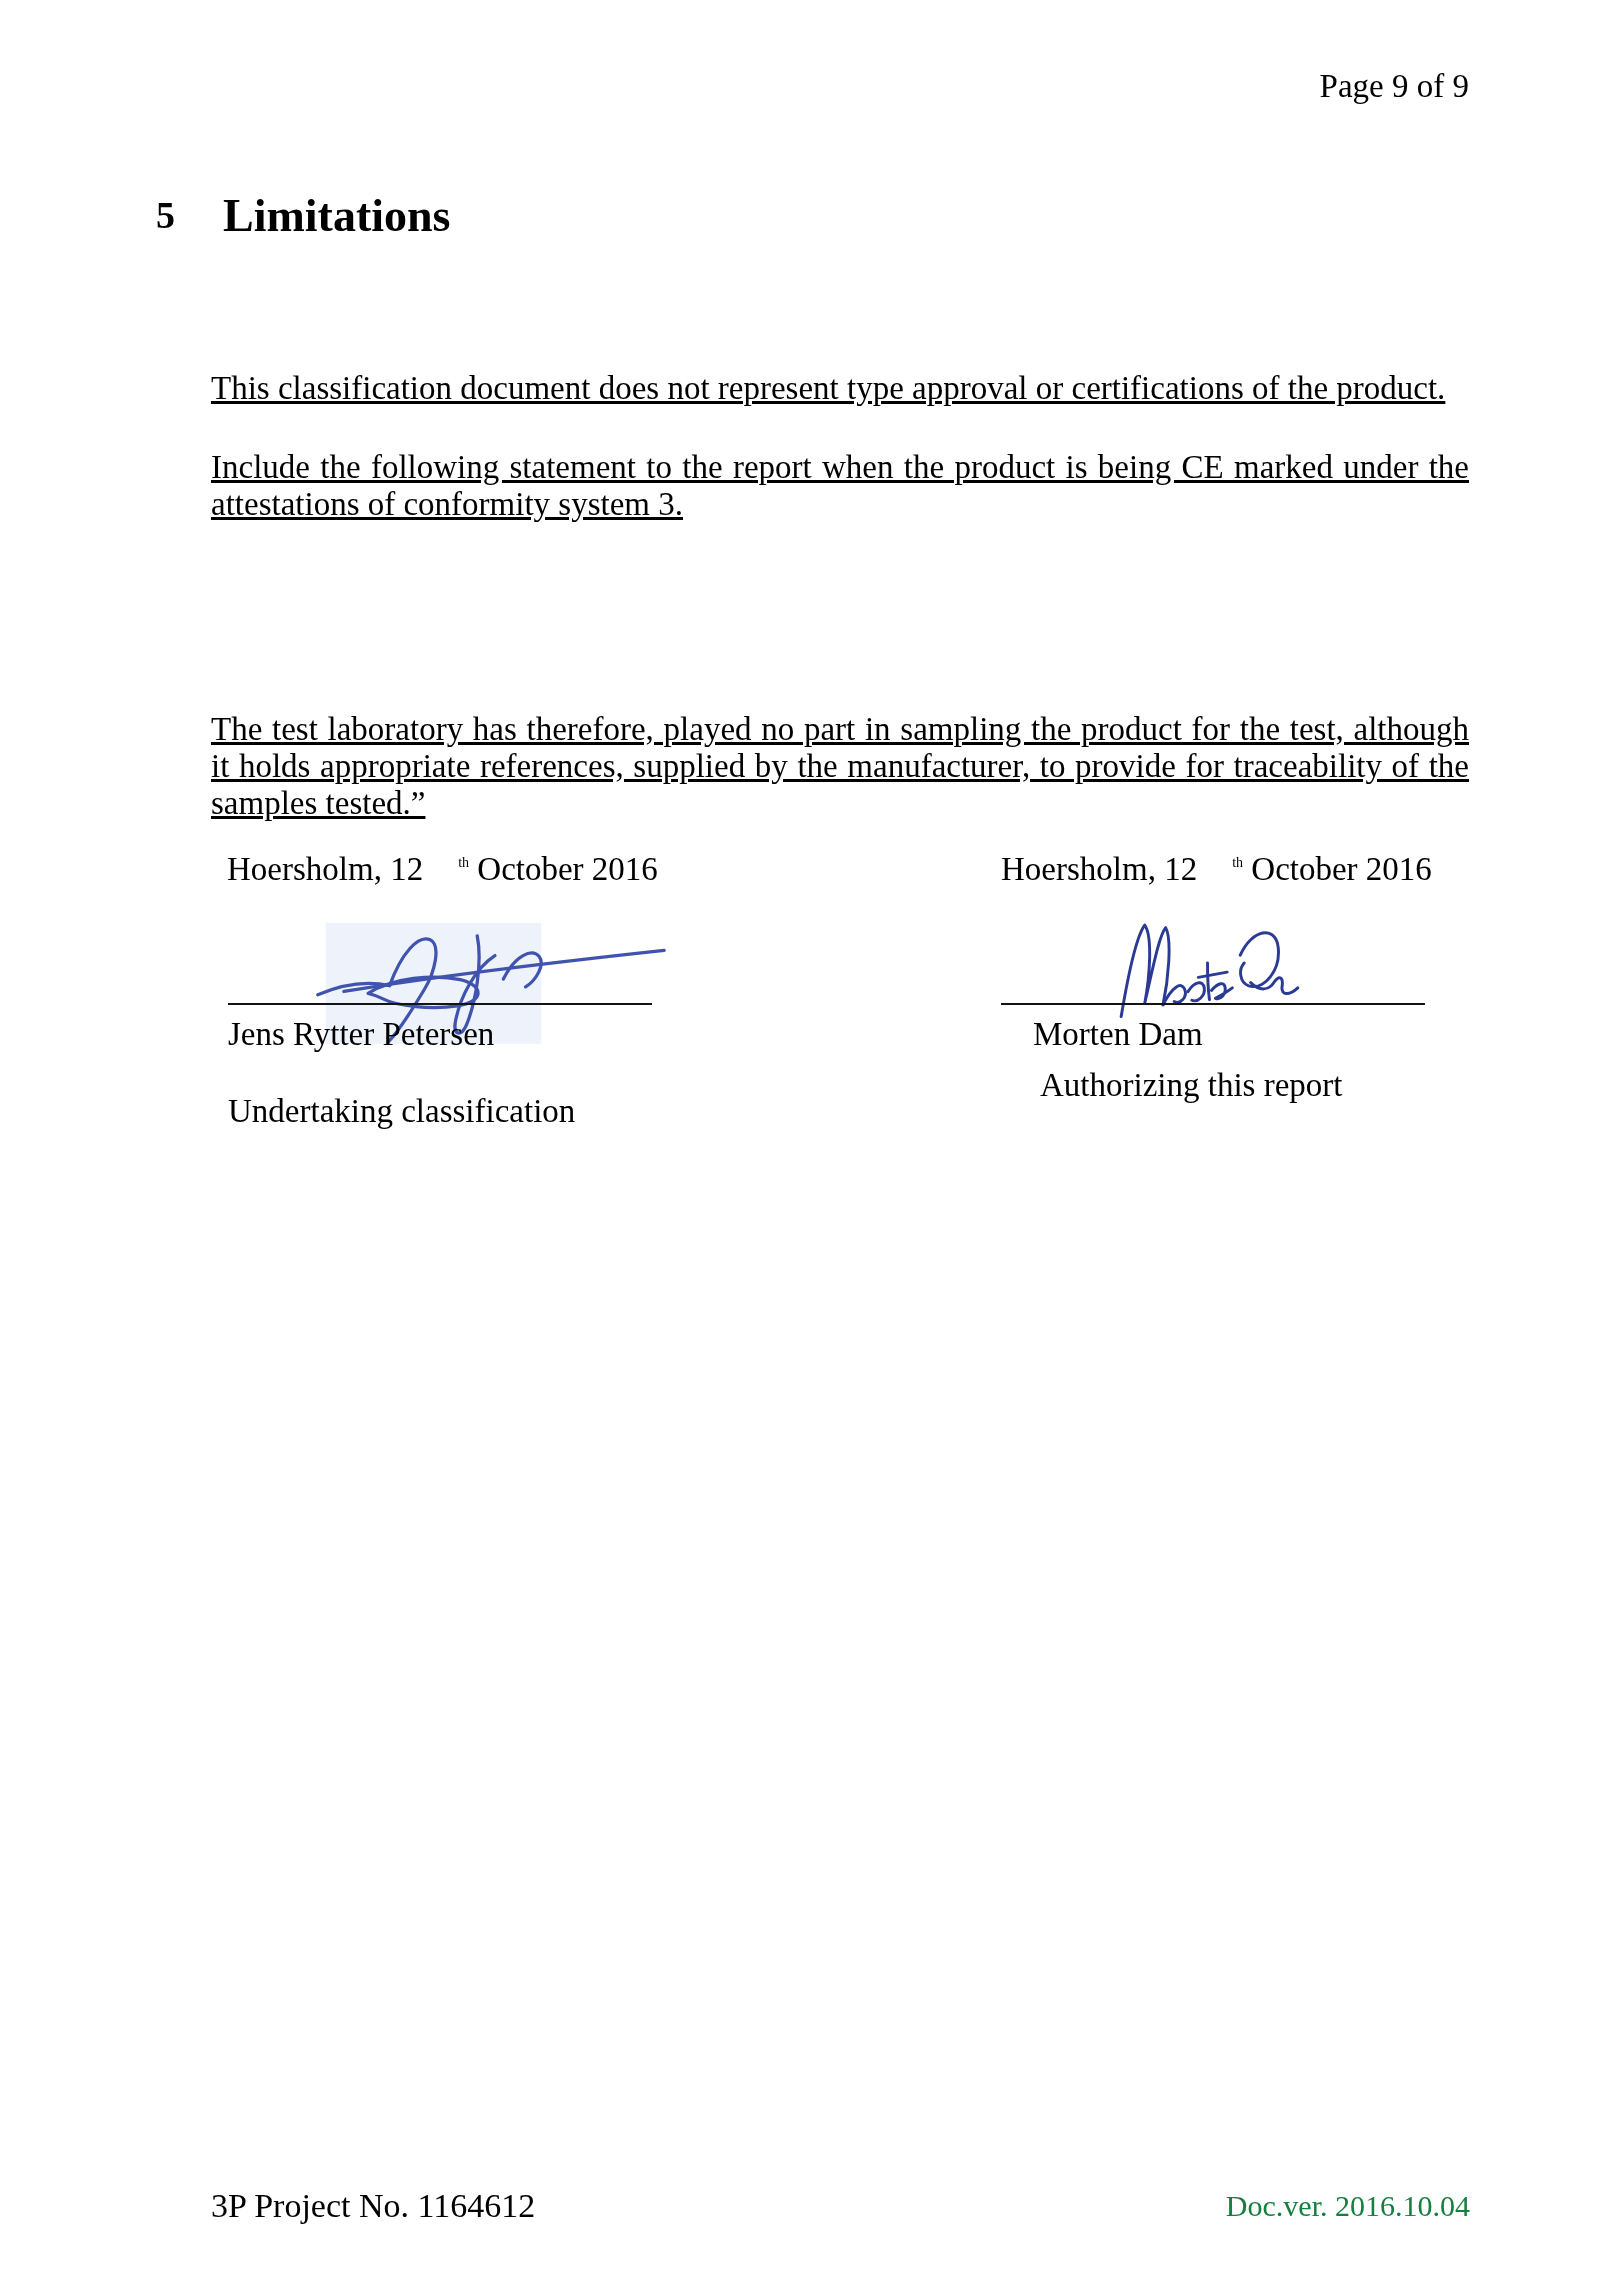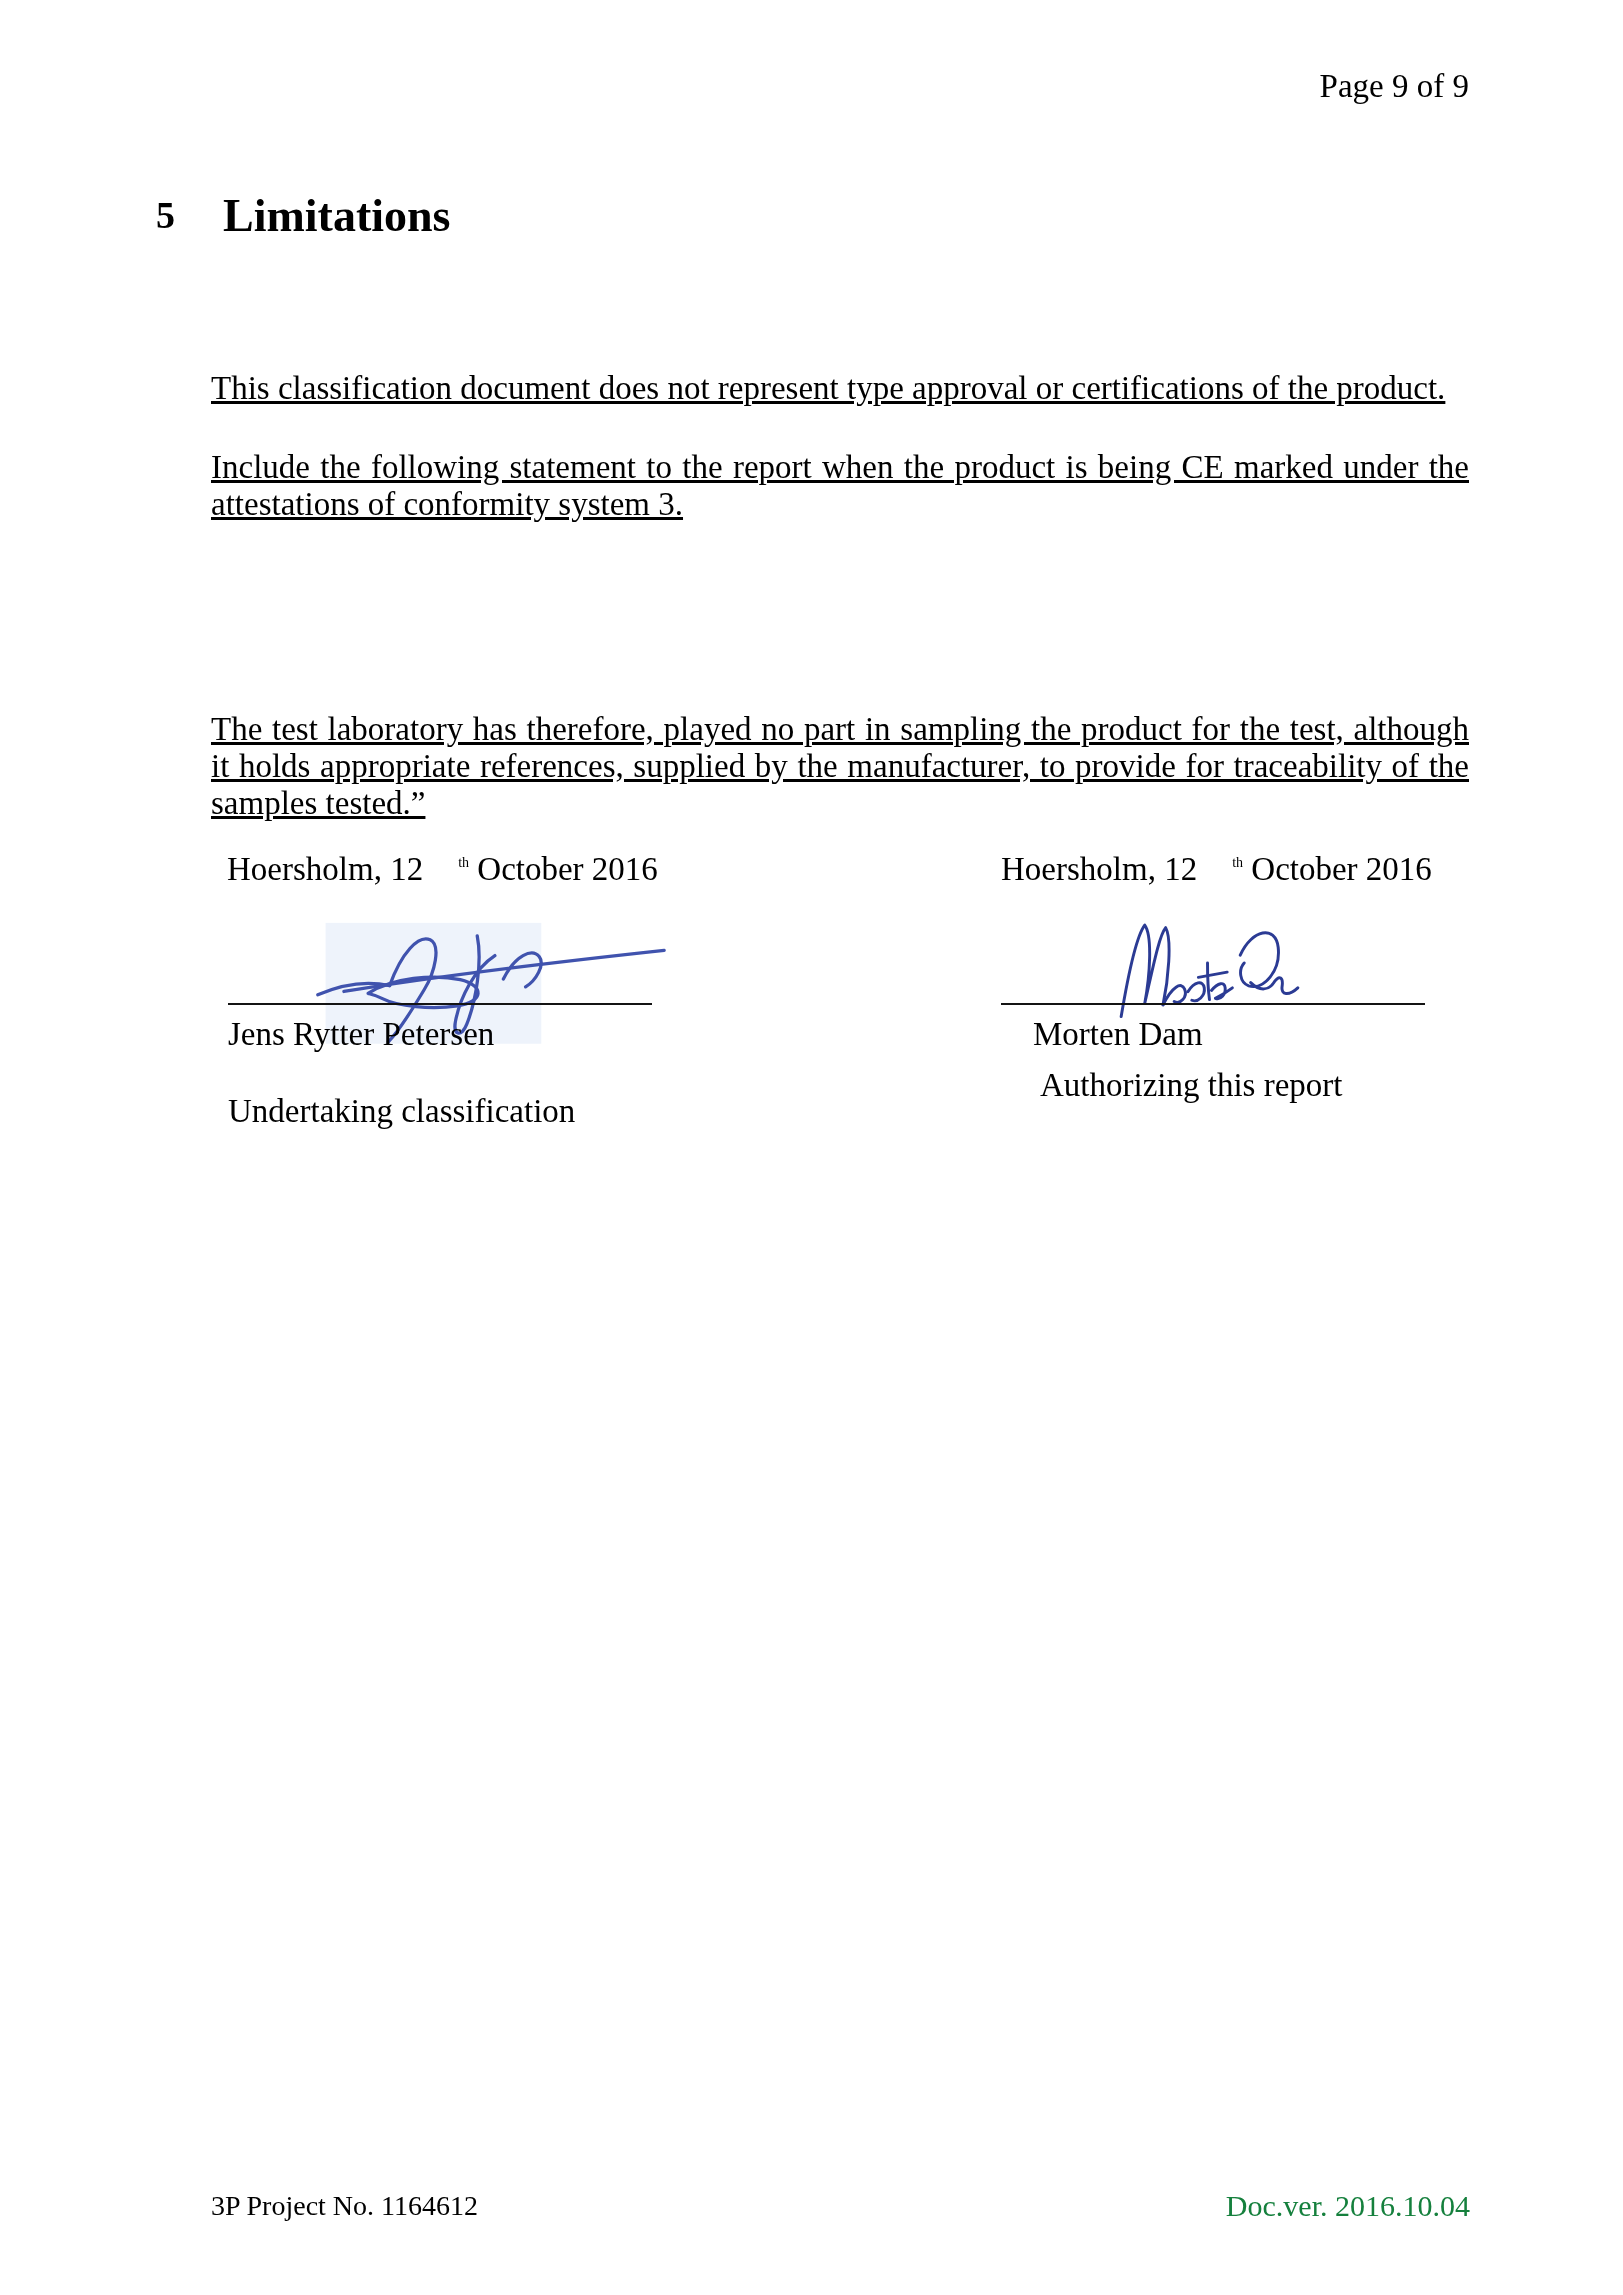--- a/index.html
+++ b/index.html
@@ -100,21 +100,21 @@
     font-size: 33px;
     line-height: 37px;
     white-space: nowrap;
   }
   .role-left  { left: 228px; margin-top: 26px; }
   .role-right { left: 1040px; text-align: center; }
 
   .footer-project {
     top: 2189px;
     left: 211px;
-    font-size: 28px;
+    font-size: 34px;
     line-height: 34px;
     white-space: nowrap;
   }
   .footer-docver {
     top: 2189px;
     left: 1143px;
     width: 327px;
     text-align: right;
     font-size: 30px;
     line-height: 34px;

